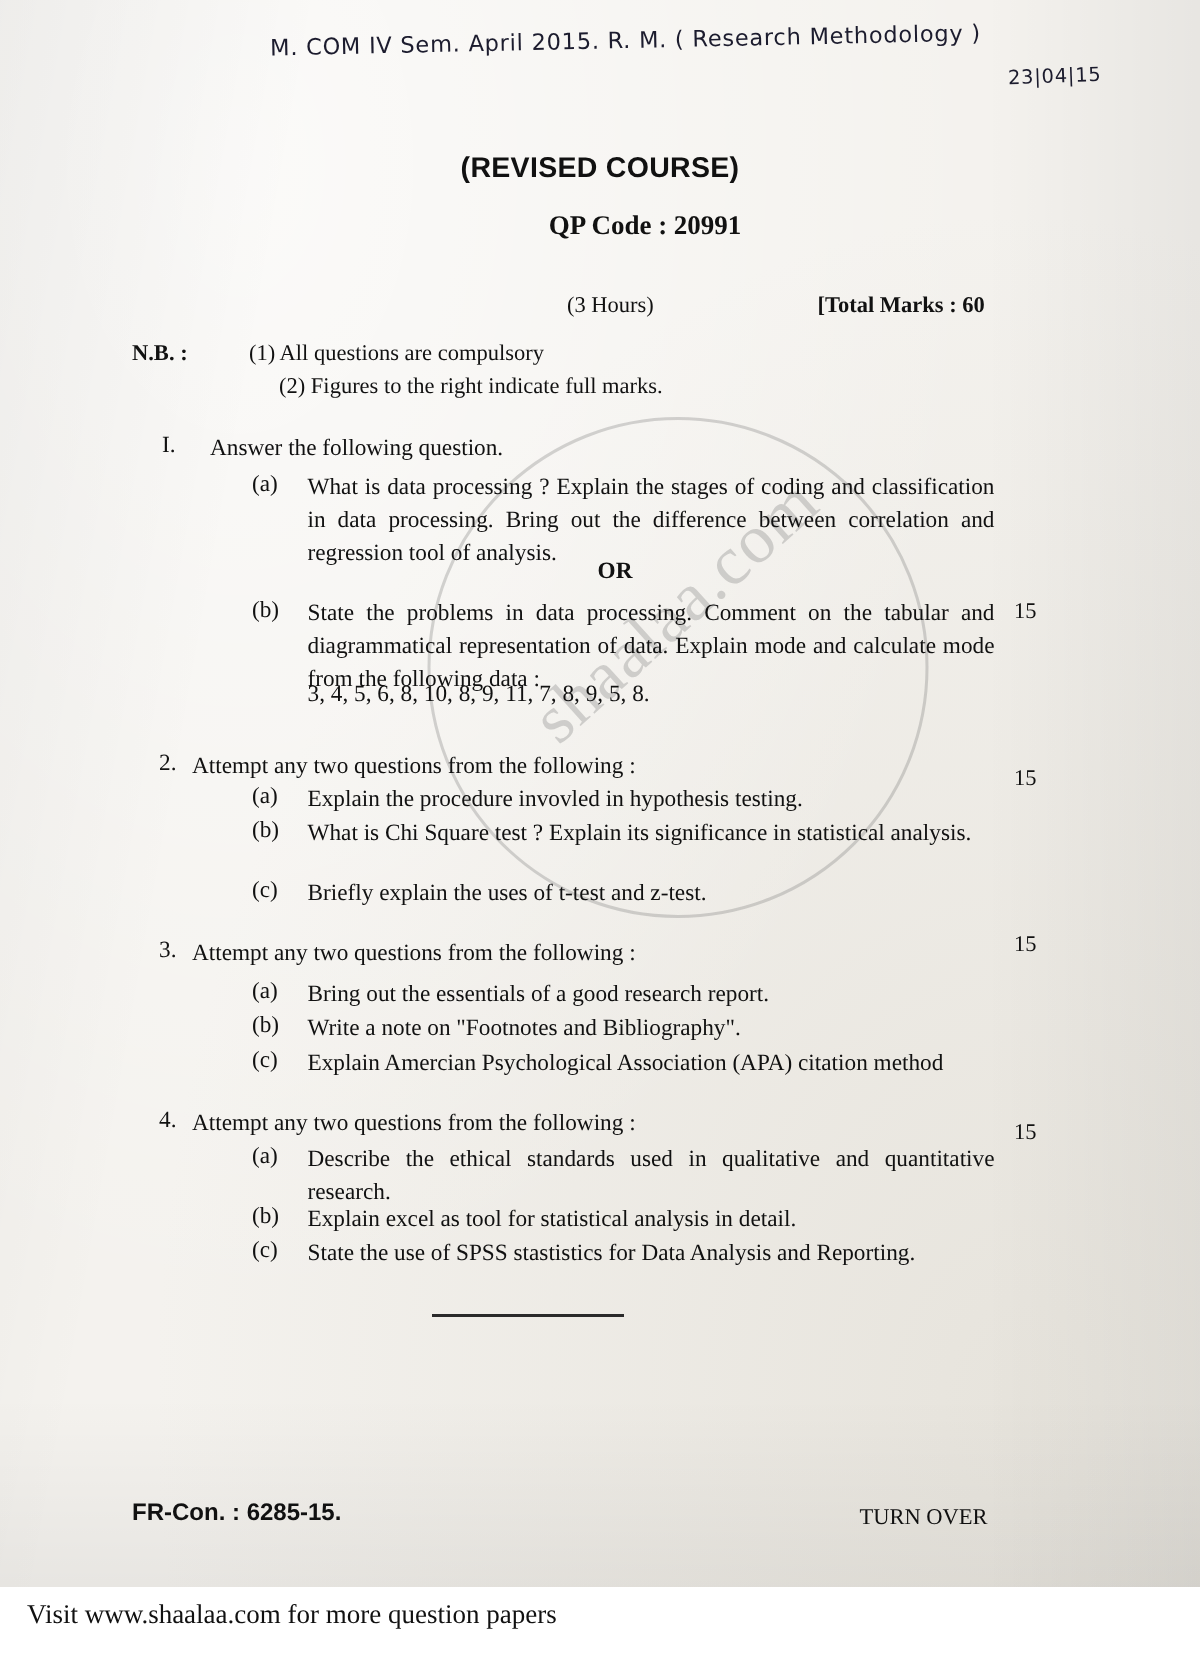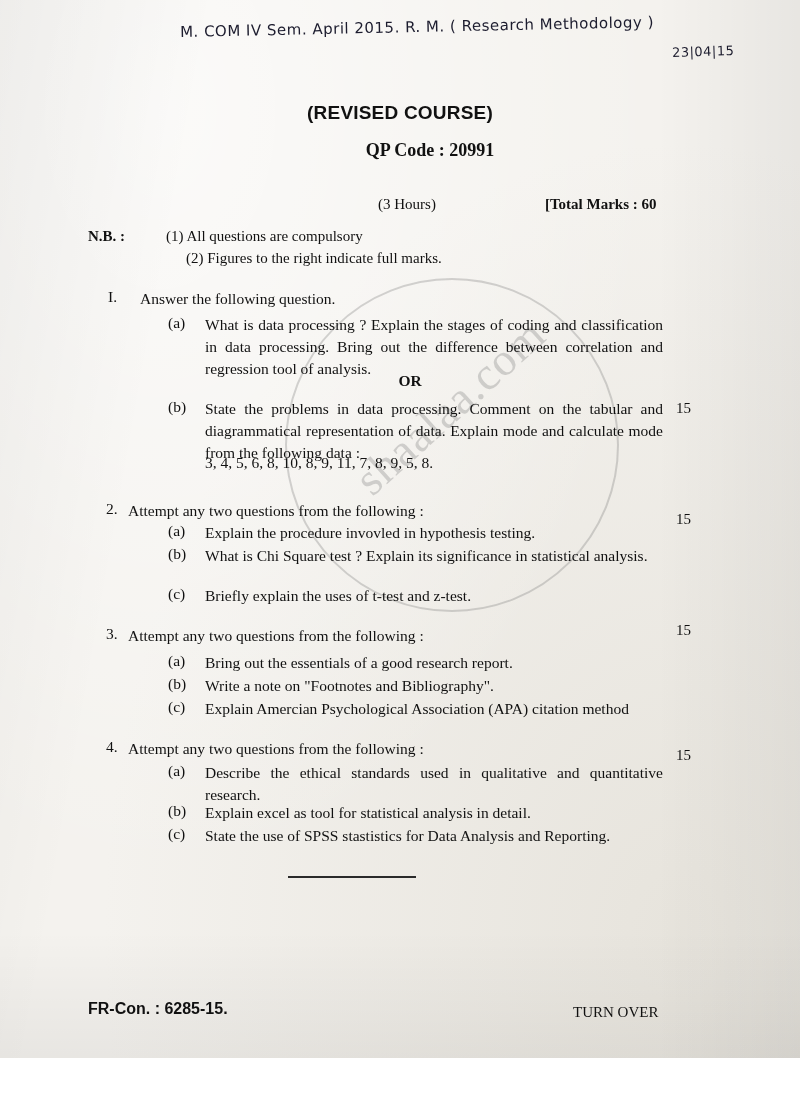--- a/index.html
+++ b/index.html
@@ -295,13 +295,14 @@
     <div class="sublabel" style="top:825px; left:168px;">(c)</div>
     <div class="subtext" style="top:825px; left:205px; width:470px;">State the use of SPSS stastistics for Data Analysis and Reporting.</div>
 
     <div class="hrule"></div>
 
     <div class="frcon">FR-Con. : 6285-15.</div>
     <div class="turnover">TURN OVER</div>
   </div>
 
   <div class="footerbar"></div>
+  <div class="footertext">Visit www.shaalaa.com for more question papers</div>
 </div>
 
 </body></html>

